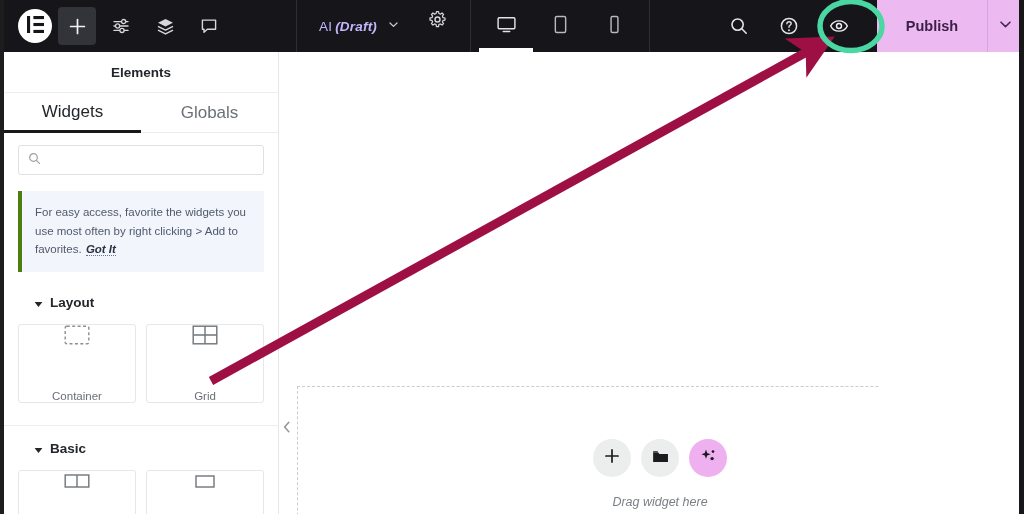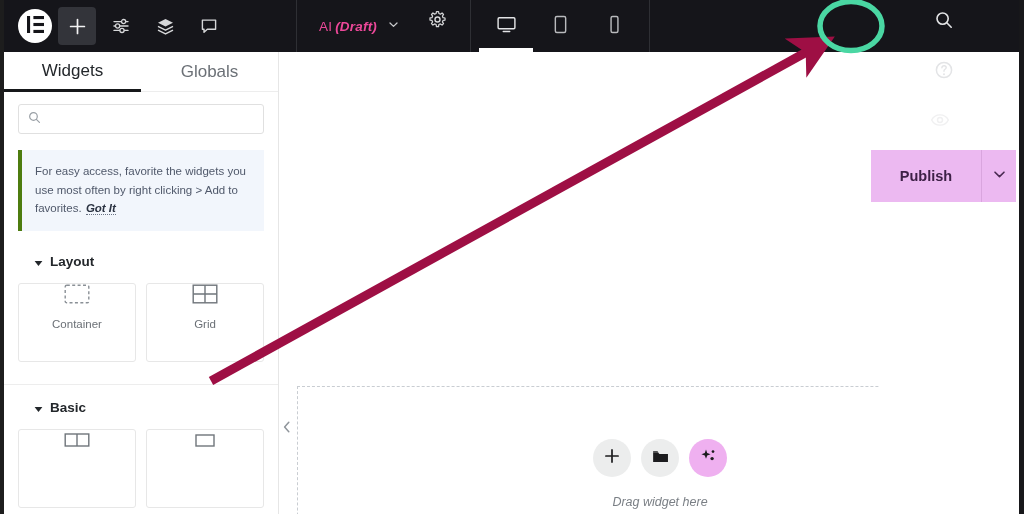--- a/index.html
+++ b/index.html
@@ -52,21 +52,21 @@
 
   .tb-divider {
     width: 1px; height: 52px; background: #2e2f34; flex: none;
   }
 
   .tb-doc {
     display: flex; align-items: center; gap: 10px;
     padding: 0 16px 0 22px; height: 52px;
   }
   .doc-title {
-    font-size: 13.5px; color: #ec4899; letter-spacing: .2px;
+    font-size: 13.5px; color: #c4b5fd; letter-spacing: .2px;
     white-space: nowrap;
   }
   .doc-title .draft { font-style: italic; font-weight: bold; margin-left: 3px; }
   .chev-sm { display:block; }
 
   .tb-devices {
     display: flex; align-items: center; height: 52px;
     padding: 0 8px; position: relative;
   }
   .dev-btn {
@@ -74,21 +74,21 @@
     display: flex; align-items: center; justify-content: center;
     cursor: pointer;
   }
   .dev-btn.active::after {
     content: ""; position: absolute; left: 0; right: 0; bottom: 0;
     height: 4px; background: #ffffff;
   }
 
   .tb-spacer { flex: 1 1 auto; }
 
-  .tb-right { gap: 10px; padding-right: 8px; flex-direction: column; }
+  .tb-right { gap: 10px; padding-right: 2px; }
   .tb-right .icon-btn { width: 40px; height: 40px; }
 
   
   .publish-group {
     display: flex; align-items: stretch; height: 52px;
     background: #ecb9f1; flex: none;
   }
   .publish-btn {
     display: flex; align-items: center; justify-content: center;
     width: 110px; height: 52px;
@@ -169,21 +169,21 @@
   }
 
   .widget-grid {
     display: grid; grid-template-columns: 1fr 1fr;
     gap: 10px; padding: 12px 14px 0 14px;
   }
   .widget-card {
     height: 79px; border: 1px solid #e7e7e7; border-radius: 3px;
     background: #fff;
     display: flex; flex-direction: column;
-    align-items: center; justify-content: flex-start; gap: 10px;
+    align-items: center; justify-content: space-between; gap: 10px;
     cursor: grab;
   }
   .widget-card .wlabel { font-size: 11.5px; color: #6b7076; }
 
   .section-divider {
     margin-top: 22px; border-top: 1px solid #ededed;
   }
 
   
   .canvas {
@@ -376,20 +376,23 @@
               <path d="M4 6.2l4.5 4.4L13 6.2" stroke="#4a2a52" stroke-width="1.6" fill="none" stroke-linecap="round" stroke-linejoin="round"></path>
             </svg>
           </span>
         </div>
       </div>
     </div>
   </div>
 
   <div class="panel">
 
+    <div class="panel-head">
+      <span>Elements</span>
+    </div>
 
     <div class="panel-tabs">
       <div class="ptab active">Widgets</div>
       <div class="ptab">Globals</div>
     </div>
 
     <div class="search-wrap">
       <div class="search-box">
         <span>
           <svg width="13" height="13" viewBox="0 0 14 14">

